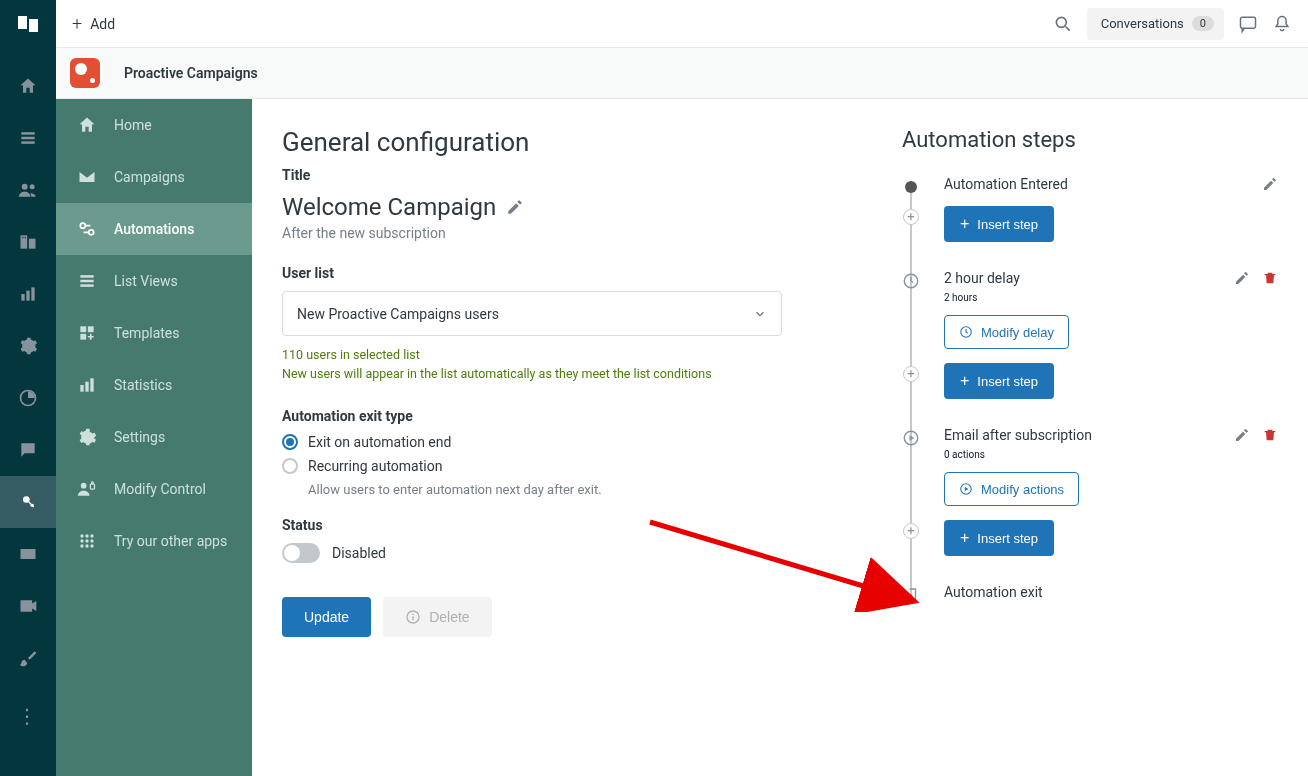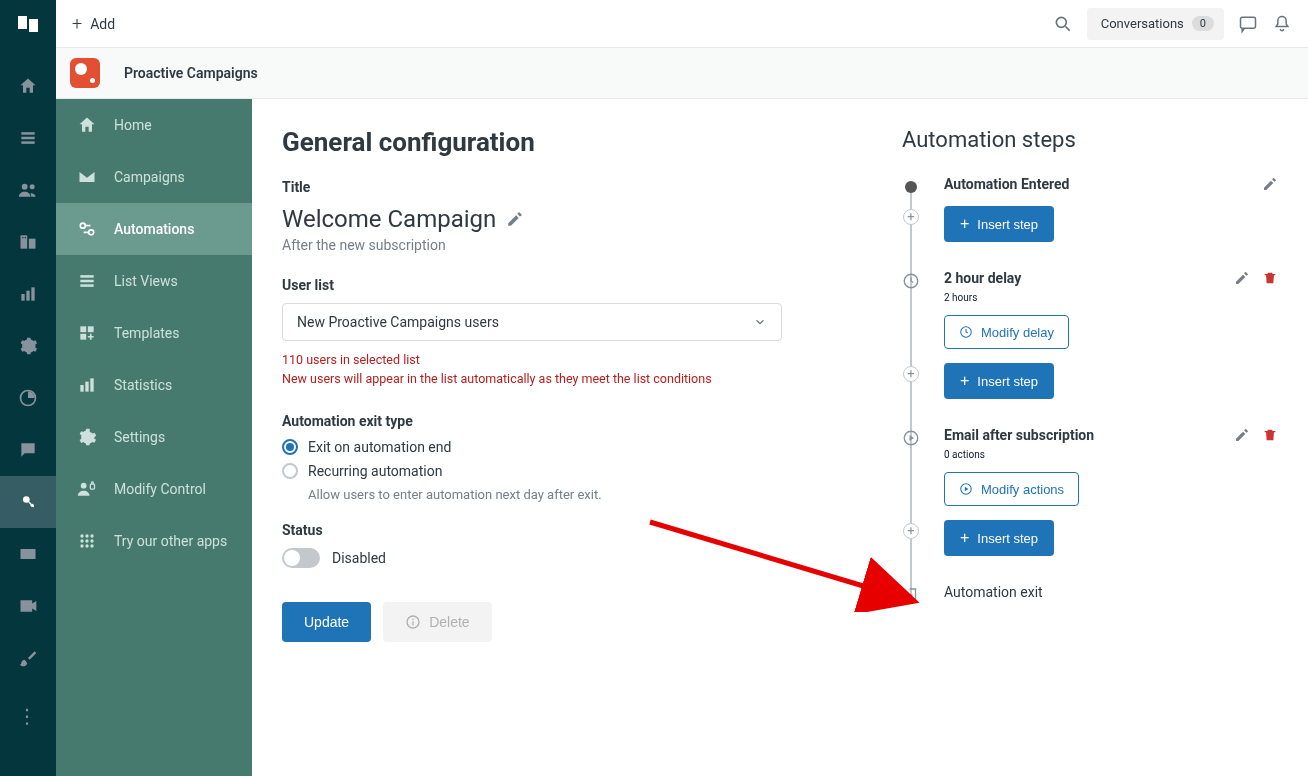--- a/index.html
+++ b/index.html
@@ -24,27 +24,27 @@
 .app-icon::after{content:"";position:absolute;width:5px;height:5px;border-radius:50%;background:#fff;right:5px;bottom:5px;}
 .app-hdr .title { font-weight: 600; color: #2f3941; }
 .body-row { flex: 1; display: flex; min-height: 0; }
 .sidebar { width: 196px; background: #467a6e; flex-shrink: 0; }
 .sidebar .sb-item { display: flex; align-items: center; gap: 16px; height: 52px; padding-left: 20px; color: #cde0db; cursor:pointer;}
 .sidebar .sb-item.active { background: #6b9a8f; color: #fff; font-weight: 500; }
 .sidebar .sb-item .sb-ico { width: 22px; display:flex; align-items:center; justify-content:center;}
 .sidebar .sb-item svg { width: 20px; height: 20px; fill: currentColor; }
 .content { flex: 1; display: flex; padding: 28px 30px; gap: 60px; overflow: auto; min-width:0;}
 .config { flex: 0 0 560px; }
-.h1 { font-size: 26px; font-weight: 700; color: #2f3941; margin-bottom: 22px; }
+.h1 { font-size: 26px; font-weight: 400; color: #2f3941; margin-bottom: 10px; }
 .sect-label { font-weight: 700; font-size: 14px; margin-bottom: 10px; color:#2f3941;}
 .title-row { display:flex; align-items:center; gap:10px; margin-bottom:4px;}
 .title-val { font-size: 24px; font-weight: 400; }
 .subtitle { color: #767f88; font-size: 14px; margin-bottom: 24px;}
-.select { border: 1px solid #d8dcde; border-radius: 4px; height: 38px; display: flex; align-items: center; justify-content: space-between; padding: 0 14px; width: 500px; margin-bottom: 10px; cursor:pointer;}
-.helper { font-size: 12.5px; color: #b91c1c; line-height: 1.5; margin-bottom: 24px; max-width:500px;}
+.select { border: 1px solid #d8dcde; border-radius: 4px; height: 45px; display: flex; align-items: center; justify-content: space-between; padding: 0 14px; width: 500px; margin-bottom: 10px; cursor:pointer;}
+.helper { font-size: 12.5px; color: #4d7c0f; line-height: 1.5; margin-bottom: 24px; max-width:500px;}
 .radio-row { display:flex; align-items:center; gap:10px; margin-bottom:8px; cursor:pointer;}
 .radio { width:16px;height:16px;border-radius:50%;border:2px solid #1f73b7;flex-shrink:0;position:relative;}
 .radio.checked::after{content:"";position:absolute;inset:2px;border-radius:50%;background:#1f73b7;}
 .radio.unchecked{border-color:#c2c8cc;}
 .radio-sub { font-size: 13px; color: #767f88; margin-left: 26px; margin-bottom: 20px;}
 .toggle-row { display:flex; align-items:center; gap:12px; margin-bottom: 34px;}
 .toggle { width:38px; height:20px; border-radius:10px; background:#c2c8cc; position:relative; cursor:pointer;}
 .toggle::after{content:"";position:absolute;width:16px;height:16px;border-radius:50%;background:#fff;top:2px;left:2px;}
 .btn-row { display:flex; gap:12px;}
 .btn { height: 40px; padding: 0 22px; border-radius: 4px; border: none; font-size: 14px; font-weight: 500; cursor:pointer;}
@@ -52,21 +52,21 @@
 .btn.ghost { background: #f3f3f3; color: #b0b0b0; display:flex;align-items:center;gap:8px;}
 .steps-col { flex:1; min-width: 320px; position:relative;}
 .h2 { font-size: 22px; font-weight: 400; margin-bottom: 24px;}
 .steps { position: relative; }
 .vline { position:absolute; left:8px; top:8px; bottom:0; width:2px; background:#c2c8cc;}
 .step { position:relative; padding-left: 42px; margin-bottom: 12px;}
 .step-node { position:absolute; left:0; top:2px; width:18px; height:18px; display:flex;align-items:center;justify-content:center;}
 .node-dot{width:12px;height:12px;border-radius:50%;background:#555;}
 .node-plus{width:16px;height:16px;border:1.5px solid #c2c8cc;border-radius:50%;color:#87929d;font-size:13px;line-height:13px;text-align:center;background:#fff;cursor:pointer;}
 .node-ico{width:18px;height:18px;color:#87929d;}
-.step-hdr { display:flex; align-items:center; gap:10px; font-weight:700; }
+.step-hdr { display:flex; align-items:center; gap:10px; font-weight:400; }
 .step-act { display:flex; gap:12px; margin-left:auto;}
 .step-act svg{width:16px;height:16px;cursor:pointer;}
 .step-sub { font-size:10px; color:#0f172a; margin-top:6px;}
 .step-actions { margin-top:12px;}
 .pill-btn { border:1px solid #1f73b7; color:#1f73b7; background:#fff; border-radius:4px; height:34px; padding:0 14px; display:inline-flex; align-items:center; gap:8px; font-size:13px; cursor:pointer;}
 .solid-btn { background:#1f73b7; color:#fff; border:none; border-radius:4px; height:36px; padding:0 16px; display:inline-flex; align-items:center; gap:8px; font-size:13px; cursor:pointer;}
 .insert-block { padding-left: 42px; position:relative; margin: 14px 0 28px 0;}
 .pencil{fill:#767f88;}
 .trash{fill:#cc3333;}
 .arrow { position:absolute; left:640px; top:512px; width:290px; height:100px; pointer-events:none; z-index: 5;}

